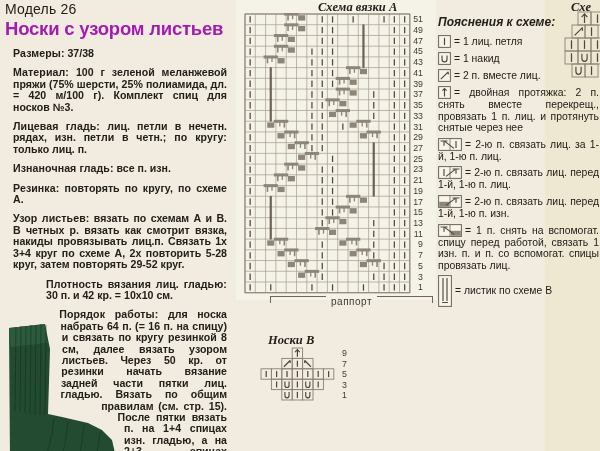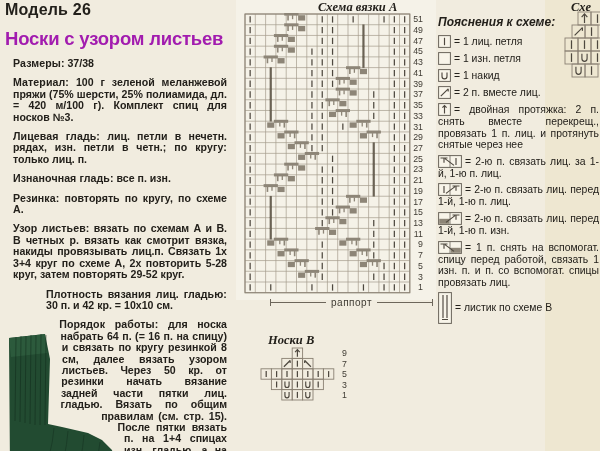--- a/index.html
+++ b/index.html
@@ -3,42 +3,42 @@
 <meta charset="utf-8">
 <style>
   html,body{margin:0;padding:0;}
   body{width:600px;height:451px;position:relative;overflow:hidden;
        background:#f1ecdf;font-family:"Liberation Sans",sans-serif;color:#23201b;}
   .tint{position:absolute;pointer-events:none;}
   .tint-chart{left:236px;top:0;width:200px;height:300px;background:rgba(255,255,255,.30);}
   .tint-right{left:545px;top:0;width:55px;height:451px;background:rgba(228,210,150,.18);}
 
   .col-left{position:absolute;left:5px;top:1px;width:230px;}
-  h1{font-size:16px;font-weight:bold;margin:0 0 9px 0;letter-spacing:.2px;}
+  h1{font-size:14px;font-weight:normal;margin:0 0 1px 0;letter-spacing:.2px;}
   h2{font-size:18.5px;font-weight:bold;margin:0 0 5px 0;letter-spacing:-.2px;}
   .col-left p{font-size:10.6px;line-height:11.4px;margin:8px;text-align:justify;font-weight:bold;}
   .col-left p.indent{padding-left:33px;}
   .col-left b{letter-spacing:.1px;}
 
   .sock-wrap{float:left;width:112px;height:170px;margin:6px 4px 0 -5px;
      shape-outside:polygon(0px 2px,40px 0px,44px 36px,42px 96px,58px 100px,84px 106px,98px 114px,108px 126px,110px 140px,104px 154px,88px 162px,30px 168px,0px 160px);
      shape-margin:5px;}
   .sock-wrap svg{display:block;width:112px;height:170px;}
 
   .chart-title{position:absolute;font-size:12.5px;font-weight:bold;font-style:italic;white-space:nowrap;font-family:Liberation Serif, serif;}
   #chartATitle{left:318px;top:0;}
   #chartBTitle{left:268px;top:333px;}
   #chartCTitle{left:571px;top:0;}
   svg.chart{position:absolute;}
   #chartA{left:244px;top:13px;}
   #chartB{left:259px;top:347px;}
   #chartC{left:563px;top:11px;}
 
   .rapport{position:absolute;left:246px;top:296px;width:163px;height:12px;
-     display:flex;align-items:center;color:#3f3b33;padding-left:24px;}
+     display:flex;color:#3f3b33;padding-left:24px;}
   .rapport .rline{flex:1;height:0;border-top:1.2px solid #6d665a;}
   .rapport .tick{width:0;height:7px;border-left:1.2px solid #6d665a;}
   .rapport .rlabel{font-size:10px;padding:0 5px;letter-spacing:.5px;white-space:nowrap;}
 
   .legend{position:absolute;left:438px;top:15px;width:161px;}
   .leg-header{font-size:12px;font-weight:bold;font-style:italic;margin-bottom:6px;}
   .leg-item{font-size:10.4px;line-height:11.6px;text-align:justify;margin-bottom:4px;}
   .leg-icon{display:inline-block;vertical-align:-3px;margin-right:3px;}
   .leg-icon svg{display:block;}
   .leg-icon.tall{vertical-align:middle;}
@@ -530,23 +530,20 @@
 
   <div class="legend">
     <div class="leg-header">Пояснения к схеме:</div>
     <div id="legendItems">
         <div class="leg-item"><span class="leg-icon"><svg width="13" height="13">
               <rect x="0.6" y="0.6" width="11.8" height="11.8" fill="#f8f4e9" stroke="#6a645a" stroke-width="1"></rect>
               <line x1="6.5" y1="2.8" x2="6.5" y2="10.2" stroke="#4e483f" stroke-width="1.15" fill="none"></line>
             </svg></span><span>= 1 лиц. петля</span></div>
         <div class="leg-item"><span class="leg-icon"><svg width="13" height="13">
               <rect x="0.6" y="0.6" width="11.8" height="11.8" fill="#f8f4e9" stroke="#6a645a" stroke-width="1"></rect>
-            </svg></span><span>= 1 изн. петля</span></div>
-        <div class="leg-item"><span class="leg-icon"><svg width="13" height="13">
-              <rect x="0.6" y="0.6" width="11.8" height="11.8" fill="#f8f4e9" stroke="#6a645a" stroke-width="1"></rect>
               <path d="M4,3.5 V7.2 Q4,9.8 6.5,9.8 Q9,9.8 9,7.2 V3.5" stroke="#4e483f" stroke-width="1.15" fill="none"></path>
             </svg></span><span>= 1 накид</span></div>
         <div class="leg-item"><span class="leg-icon"><svg width="13" height="13">
               <rect x="0.6" y="0.6" width="11.8" height="11.8" fill="#f8f4e9" stroke="#6a645a" stroke-width="1"></rect>
               <path d="M2.8,10.2 L10.2,2.8 M10.2,2.8 V5.6" stroke="#4e483f" stroke-width="1.15" fill="none"></path>
             </svg></span><span>= 2 п. вместе лиц.</span></div>
         <div class="leg-item"><span class="leg-icon"><svg width="13" height="13">
               <rect x="0.6" y="0.6" width="11.8" height="11.8" fill="#f8f4e9" stroke="#6a645a" stroke-width="1"></rect>
               <path d="M6.5,10.5 V2.6 M4.4,4.7 L6.5,2.6 L8.6,4.7" stroke="#4e483f" stroke-width="1.15" fill="none"></path>
             </svg></span><span>= двойная протяжка: 2 п. снять вместе перекрещ., провязать 1 п. лиц. и протянуть снятые через нее</span></div>

